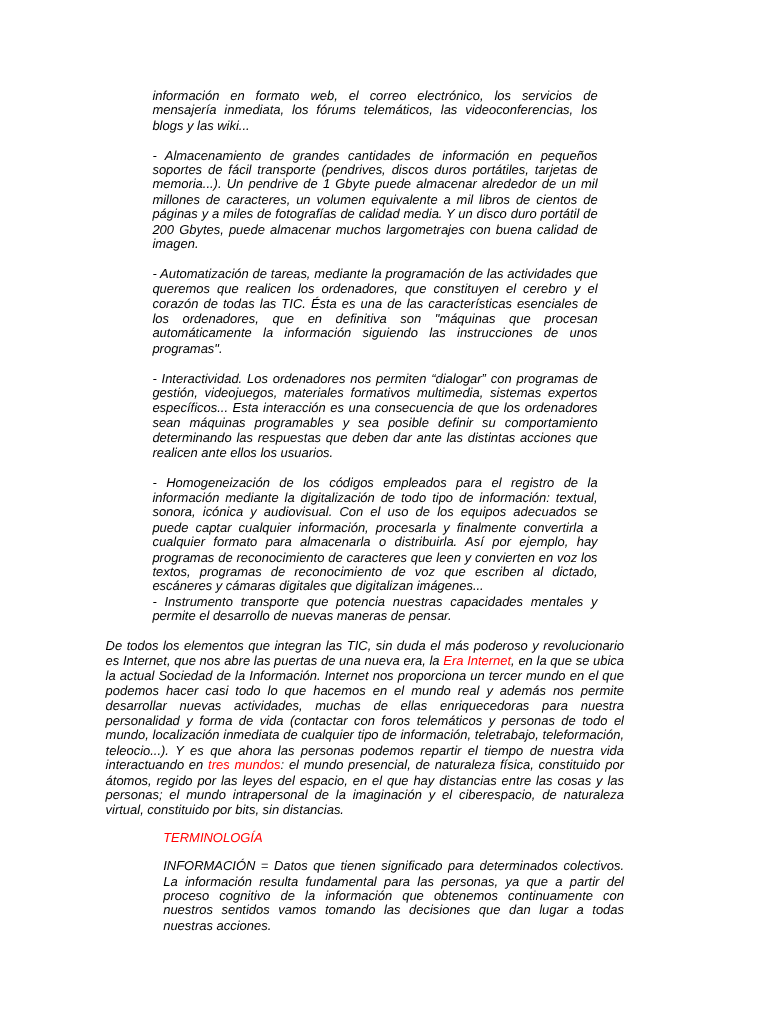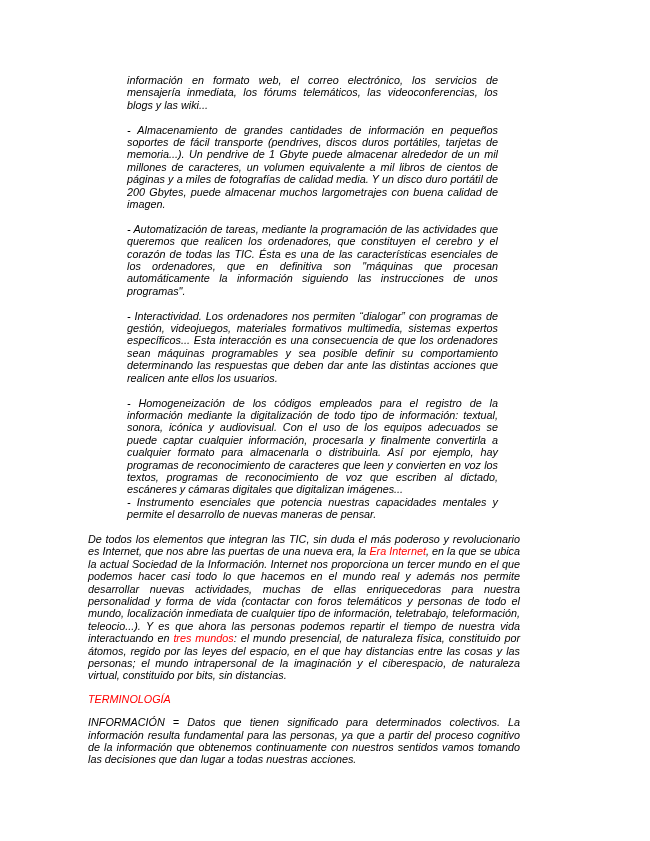--- a/index.html
+++ b/index.html
@@ -16,31 +16,31 @@
     width: 608px;
     height: 841px;
     padding: 74px 88px 0 88px;
     overflow: hidden;
   }
   p { text-align: justify; margin-top: 12.4px; }
   p.first  { margin-top: 0; }
   p.ind    { margin-left: 39px; margin-right: 22px; }
   p.nogap  { margin-top: 0; }
   p.gap2   { }
-  p.gapA   { margin-top: 11px; }
+  p.gapA   { margin-top: 11px; margin-left: 48px; }
   p.gapB   { margin-top: 15px; }
   .b   { font-weight: normal; }
   .red { color: var(--accent, #ff0000); }
 </style>
 </head>
 <body>
 
 <div class="page">
   <p class="ind first"><span>información en formato web, el correo electrónico, los servicios de mensajería inmediata, los fórums telemáticos, las videoconferencias, los blogs y las wiki...</span></p>
   <p class="ind"><span class="b">- Almacenamiento de grandes cantidades de información</span><span> en pequeños soportes de fácil transporte (pendrives, discos duros portátiles, tarjetas de memoria...). Un pendrive de 1 Gbyte puede almacenar alrededor de un mil millones de caracteres, un volumen equivalente a mil libros de cientos de páginas y a miles de fotografías de calidad media. Y un disco duro portátil de 200 Gbytes, puede almacenar muchos largometrajes con buena calidad de imagen.</span></p>
   <p class="ind"><span class="b">- Automatización de tareas</span><span>, mediante la programación de las actividades que queremos que realicen los ordenadores, que constituyen el cerebro y el corazón de todas las TIC. Ésta es una de las características esenciales de los ordenadores, que en definitiva son "máquinas que procesan automáticamente la información siguiendo las instrucciones de unos programas".</span></p>
   <p class="ind"><span class="b">- Interactividad.</span><span> Los ordenadores nos permiten “dialogar” con programas de gestión, videojuegos, materiales formativos multimedia, sistemas expertos específicos... Esta interacción es una consecuencia de que los ordenadores sean máquinas programables y sea posible definir su comportamiento determinando las respuestas que deben dar ante las distintas acciones que realicen ante ellos los usuarios.</span></p>
   <p class="ind"><span class="b">- Homogeneización de los códigos</span><span> empleados para el registro de la información mediante la </span><span class="b">digitalización</span><span> de todo tipo de información: textual, sonora, icónica  y audiovisual. Con el uso de los equipos adecuados se puede captar cualquier información, procesarla y finalmente convertirla a cualquier formato para almacenarla o distribuirla. Así por ejemplo, hay programas de reconocimiento de caracteres que leen y convierten en voz los textos,  programas de reconocimiento de voz que escriben al dictado, escáneres y cámaras digitales que digitalizan imágenes...</span></p>
-  <p class="ind nogap"><span class="b">- Instrumento esenciales</span><span> que potencia nuestras capacidades mentales y permite el desarrollo de nuevas maneras de pensar.</span></p>
+  <p class="ind nogap"><span class="b">- Instrumento transporte</span><span> que potencia nuestras capacidades mentales y permite el desarrollo de nuevas maneras de pensar.</span></p>
   <p class="gap2"><span>De todos los elementos que integran las TIC, sin duda el más poderoso y revolucionario es Internet, que nos abre las puertas de una nueva era, la </span><span class="b red">Era Internet</span><span>, en la que se ubica la actual Sociedad de la Información. </span><span class="b">Internet nos proporciona un tercer mundo en el que podemos hacer casi todo lo que hacemos en el mundo real y además nos permite desarrollar nuevas actividades</span><span>, muchas de ellas enriquecedoras para nuestra personalidad y forma de vida (contactar con foros telemáticos y personas de todo el mundo, localización inmediata de cualquier tipo de información, teletrabajo, teleformación, teleocio...). Y es que ahora las personas podemos repartir el tiempo de nuestra vida interactuando en </span><span class="b red">tres mundos</span><span>: el </span><span class="b">mundo presencial</span><span>, de naturaleza física, constituido por átomos, regido por las leyes del espacio, en el que hay distancias entre las cosas y las personas; el mundo intrapersonal de </span><span class="b">la imaginación</span><span> y </span><span class="b">el ciberespacio</span><span>, de naturaleza  virtual, constituido por bits, sin distancias.</span></p>
   <p class="gapA"><span class="b red">TERMINOLOGÍA</span></p>
   <p class="gapA"><span>INFORMACIÓN = Datos que tienen significado para determinados colectivos. La </span><span class="b">información</span><span> resulta fundamental para las personas, ya que a partir del </span><span class="b">proceso</span><span> cognitivo de la información que obtenemos continuamente con nuestros sentidos vamos tomando las decisiones que dan lugar a todas nuestras acciones.</span></p>
 </div>
 
 </body></html>

